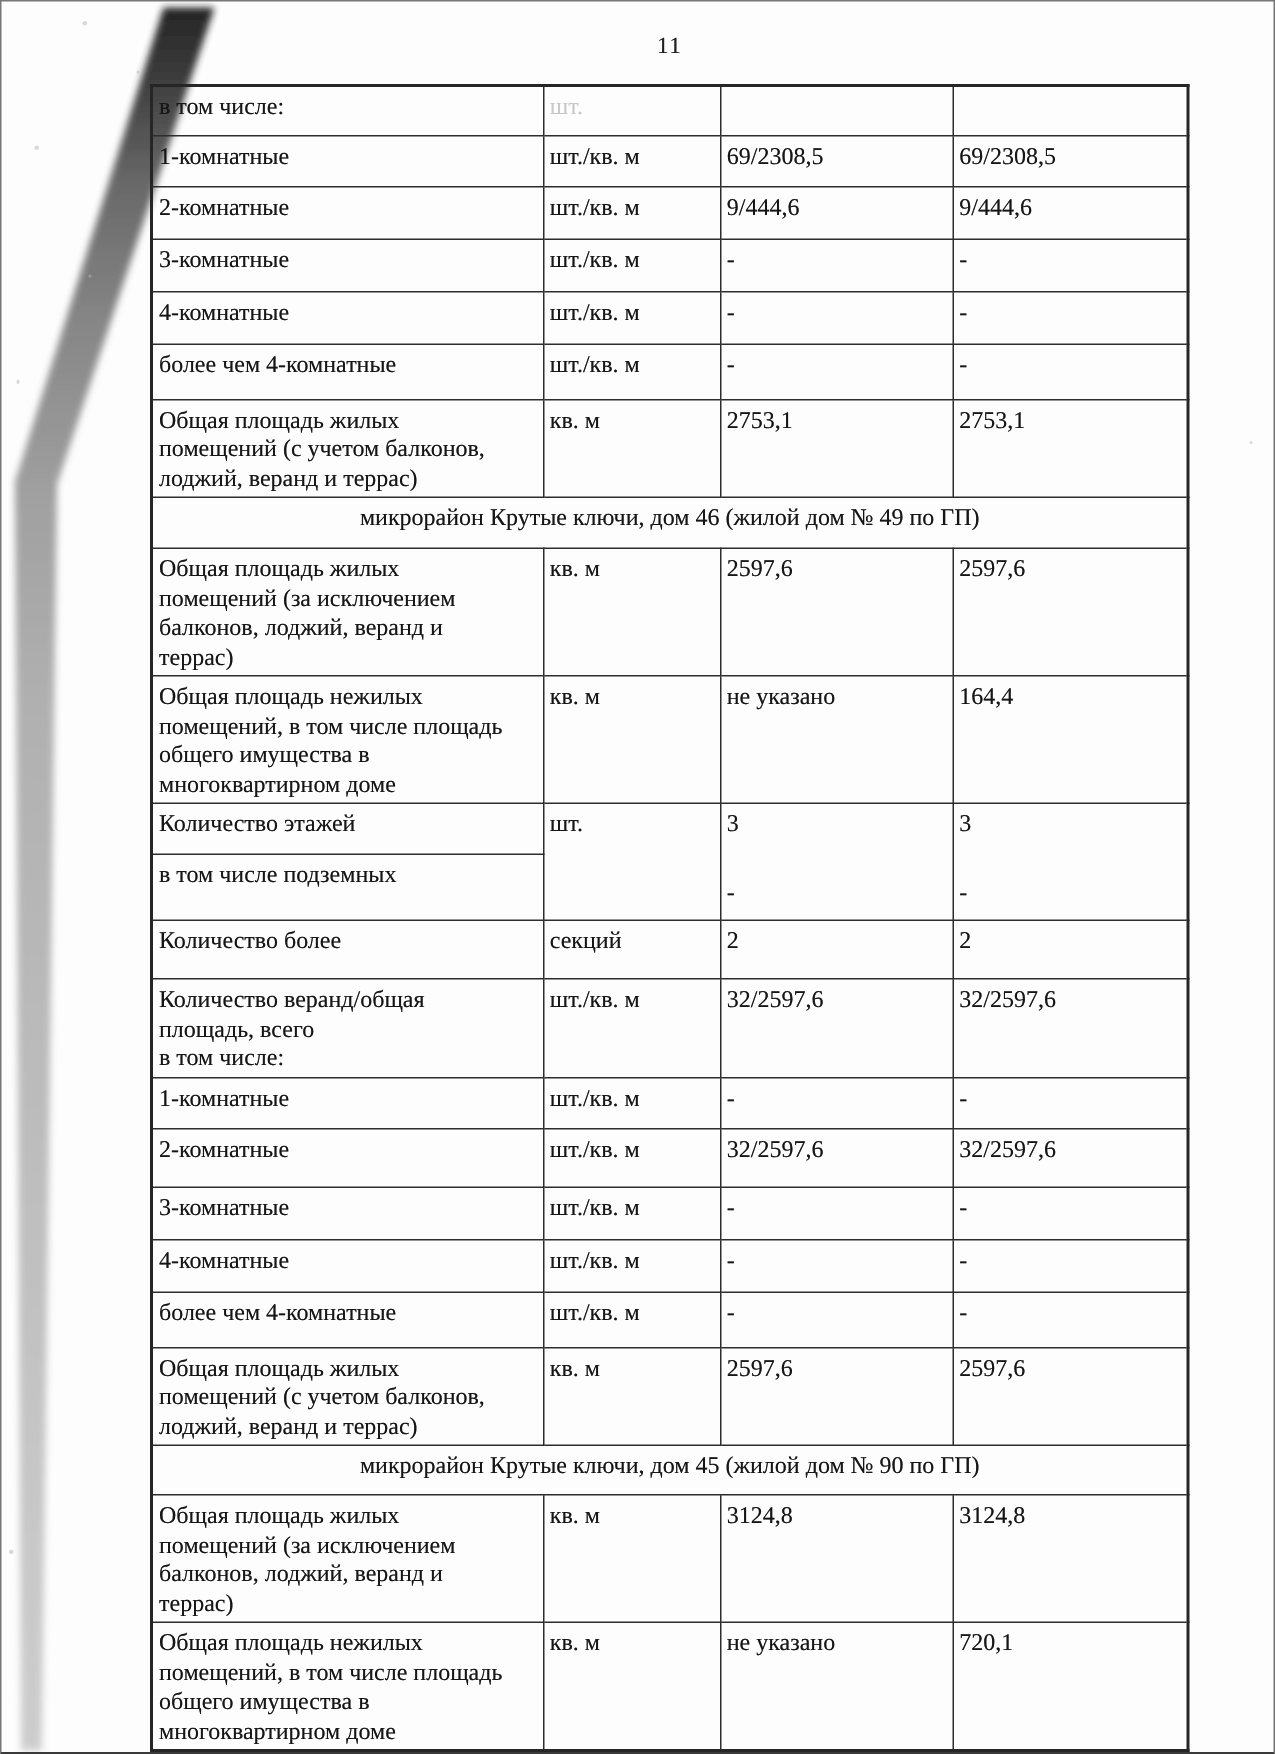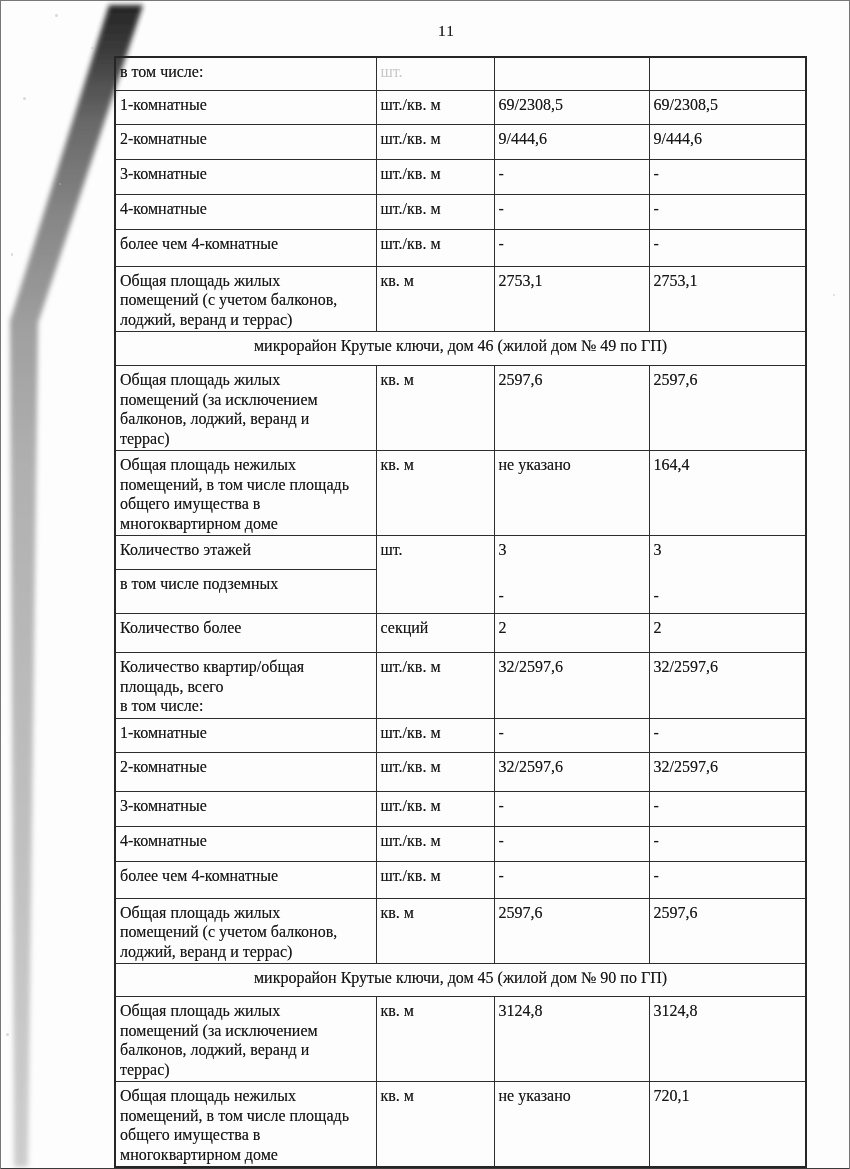--- a/index.html
+++ b/index.html
@@ -8,21 +8,21 @@
     background:#fdfdfd;overflow:hidden;
     border:1px solid #777;border-bottom:2px solid #3a3a3a;
     font-family:Liberation Serif, serif;color:#1c1c1c;
   }
   .page-number{
     position:absolute;top:21px;left:99px;width:693px;text-align:center;
     font-size:15.5px;letter-spacing:1px;color:#202020;
     text-shadow:0 0 .4px rgba(0,0,0,.55);
   }
   table.doc{
-    position:absolute;left:113px;top:55px;width:693px;
+    position:absolute;left:99px;top:55px;width:693px;
     border-collapse:collapse;table-layout:fixed;
     border:2px solid #262626;
   }
   table.doc td{
     border:1px solid #2d2d2d;vertical-align:top;
     font-size:16px;line-height:19.5px;color:#161616;
     padding:4px 4px 2px 4px;
     text-shadow:0 0 .4px rgba(0,0,0,.5);
     overflow:hidden;
   }
@@ -157,21 +157,21 @@
         <tr style="height: 44px;">
           <td class="c-label">в том числе подземных</td>
         </tr>
         <tr style="height: 39px;">
           <td class="c-label">Количество более</td>
           <td class="c-unit">секций</td>
           <td class="c-val">2</td>
           <td class="c-val">2</td>
         </tr>
         <tr style="height: 59px;">
-          <td class="c-label">Количество квартир/общая
+          <td class="c-label">Количество веранд/общая
 площадь, всего
 в том числе:</td>
           <td class="c-unit">шт./кв. м</td>
           <td class="c-val">32/2597,6</td>
           <td class="c-val">32/2597,6</td>
         </tr>
         <tr style="height: 34px;">
           <td class="c-label">1-комнатные</td>
           <td class="c-unit">шт./кв. м</td>
           <td class="c-val">-</td>

